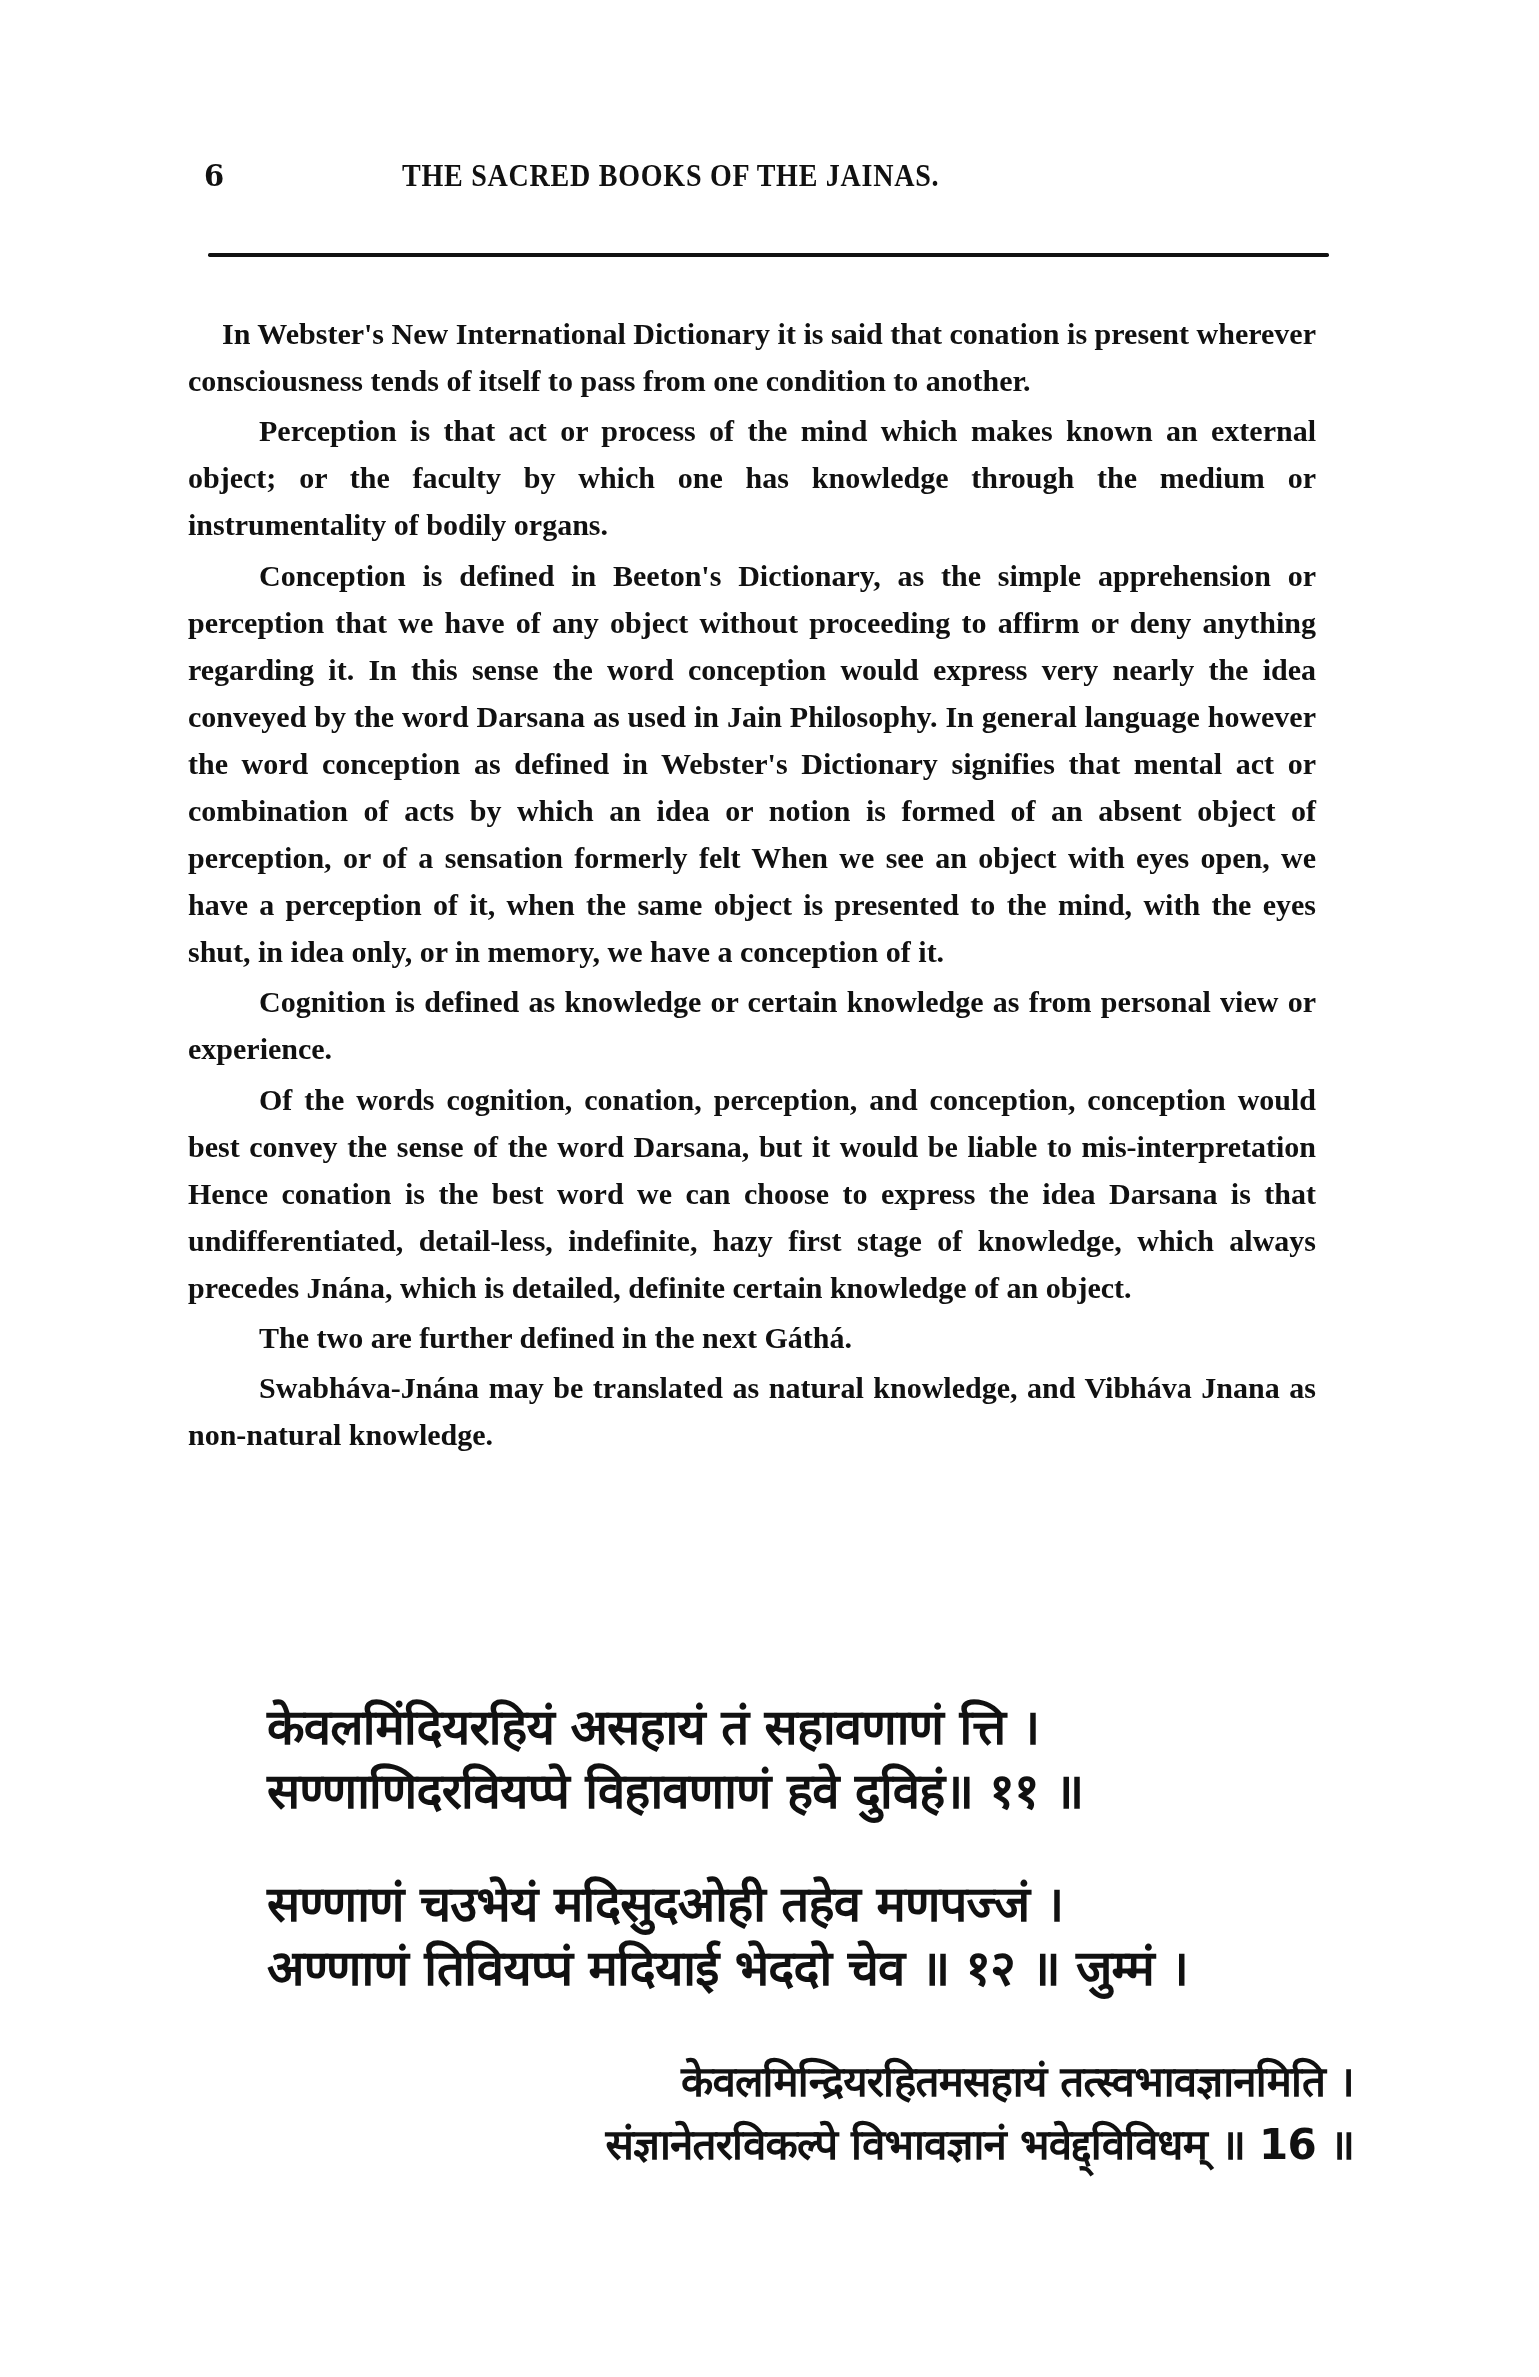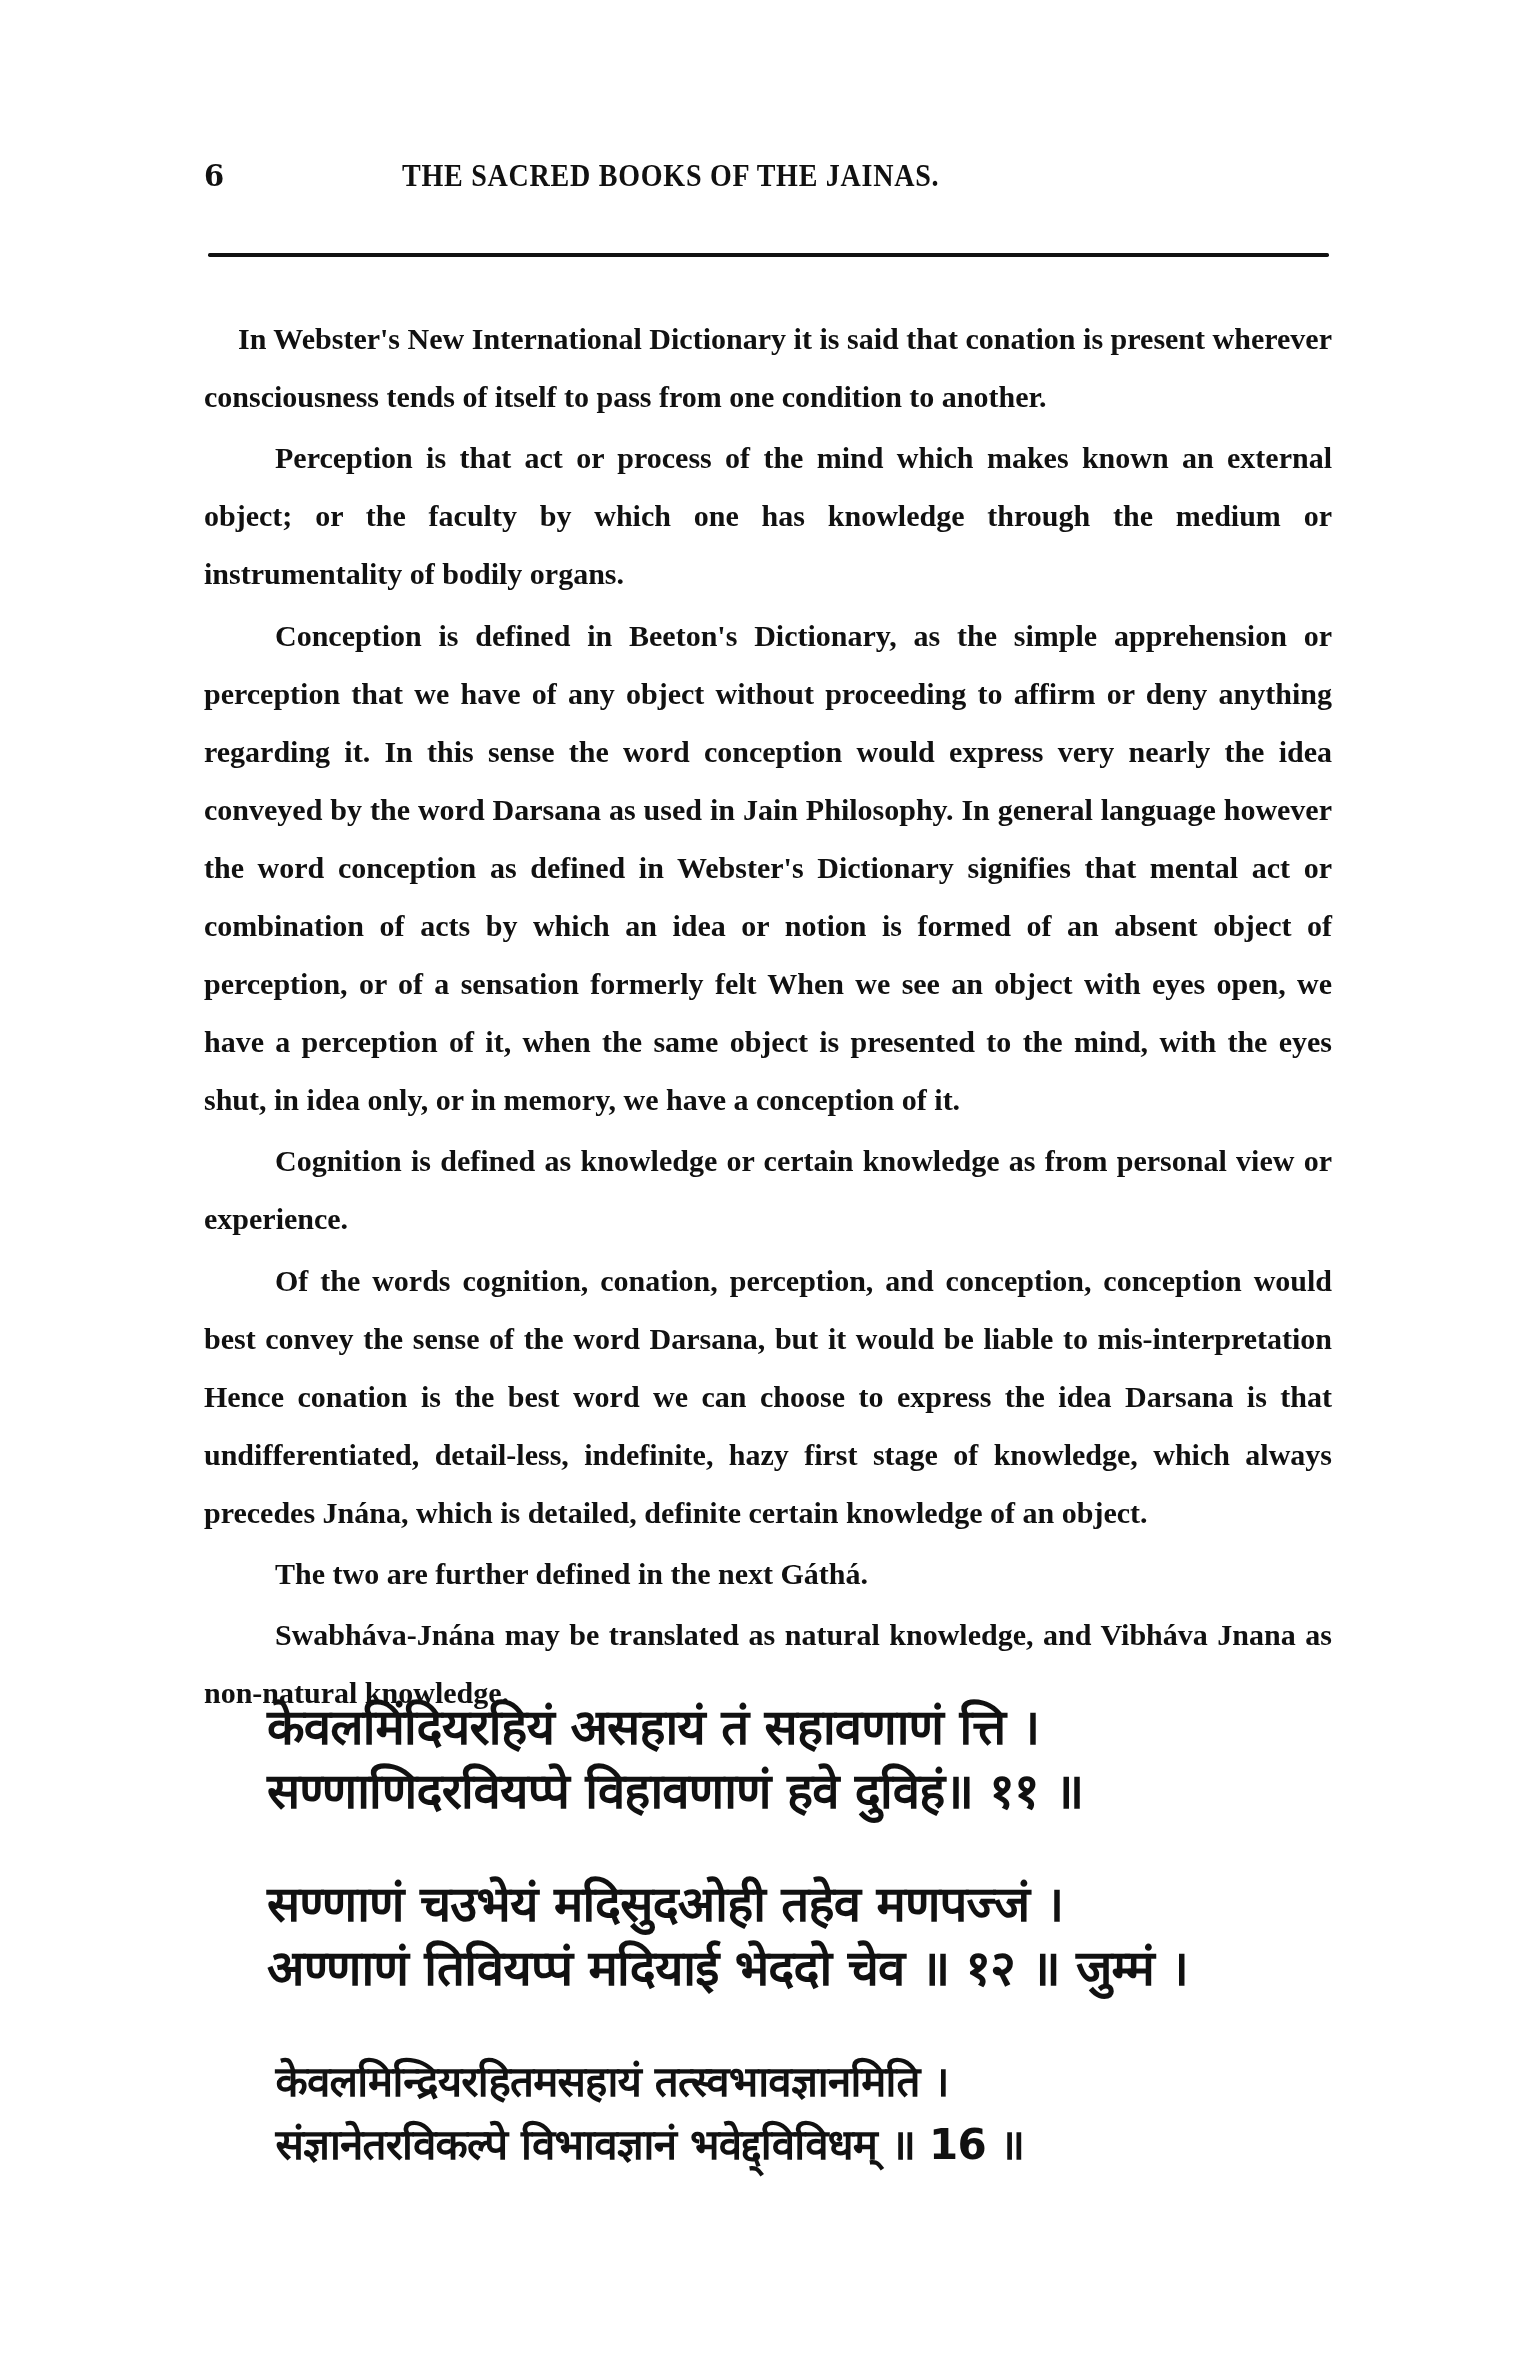--- a/index.html
+++ b/index.html
@@ -46,27 +46,27 @@
       position: absolute;
       left: 208px;
       top: 253px;
       width: 1121px;
       height: 4.2px;
       background: #111111;
       border-radius: 1.7px;
     }
     .body-text {
       position: absolute;
-      left: 204px;
+      left: 188px;
       top: 310px;
       width: 1128px;
       font-family: "Liberation Serif", "DejaVu Serif", serif;
       font-size: 30px;
       font-weight: bold;
-      line-height: 58px;
+      line-height: 47px;
       text-align: justify;
       hyphens: manual;
     }
     .body-text p {
       margin: 0 0 3.4px 0;
       text-indent: 71px;
     }
     .body-text p.first {
       text-indent: 34px;
     }
@@ -84,20 +84,21 @@
     .verse-line {
       font-size: 49px;
       line-height: 64px;
       white-space: nowrap;
       letter-spacing: -0.8px;
     }
     .verse-block.sanskrit .verse-line {
       font-size: 42px;
       line-height: 63px;
       padding-left: 8.5px;
+      text-align: right;
     }
   </style>
 </head>
 <body>
 
 <div class="page-header">
   <span class="page-number">6</span>
   <span class="running-title">THE SACRED BOOKS OF THE JAINAS.</span>
 </div>
 <div class="header-rule"></div>

